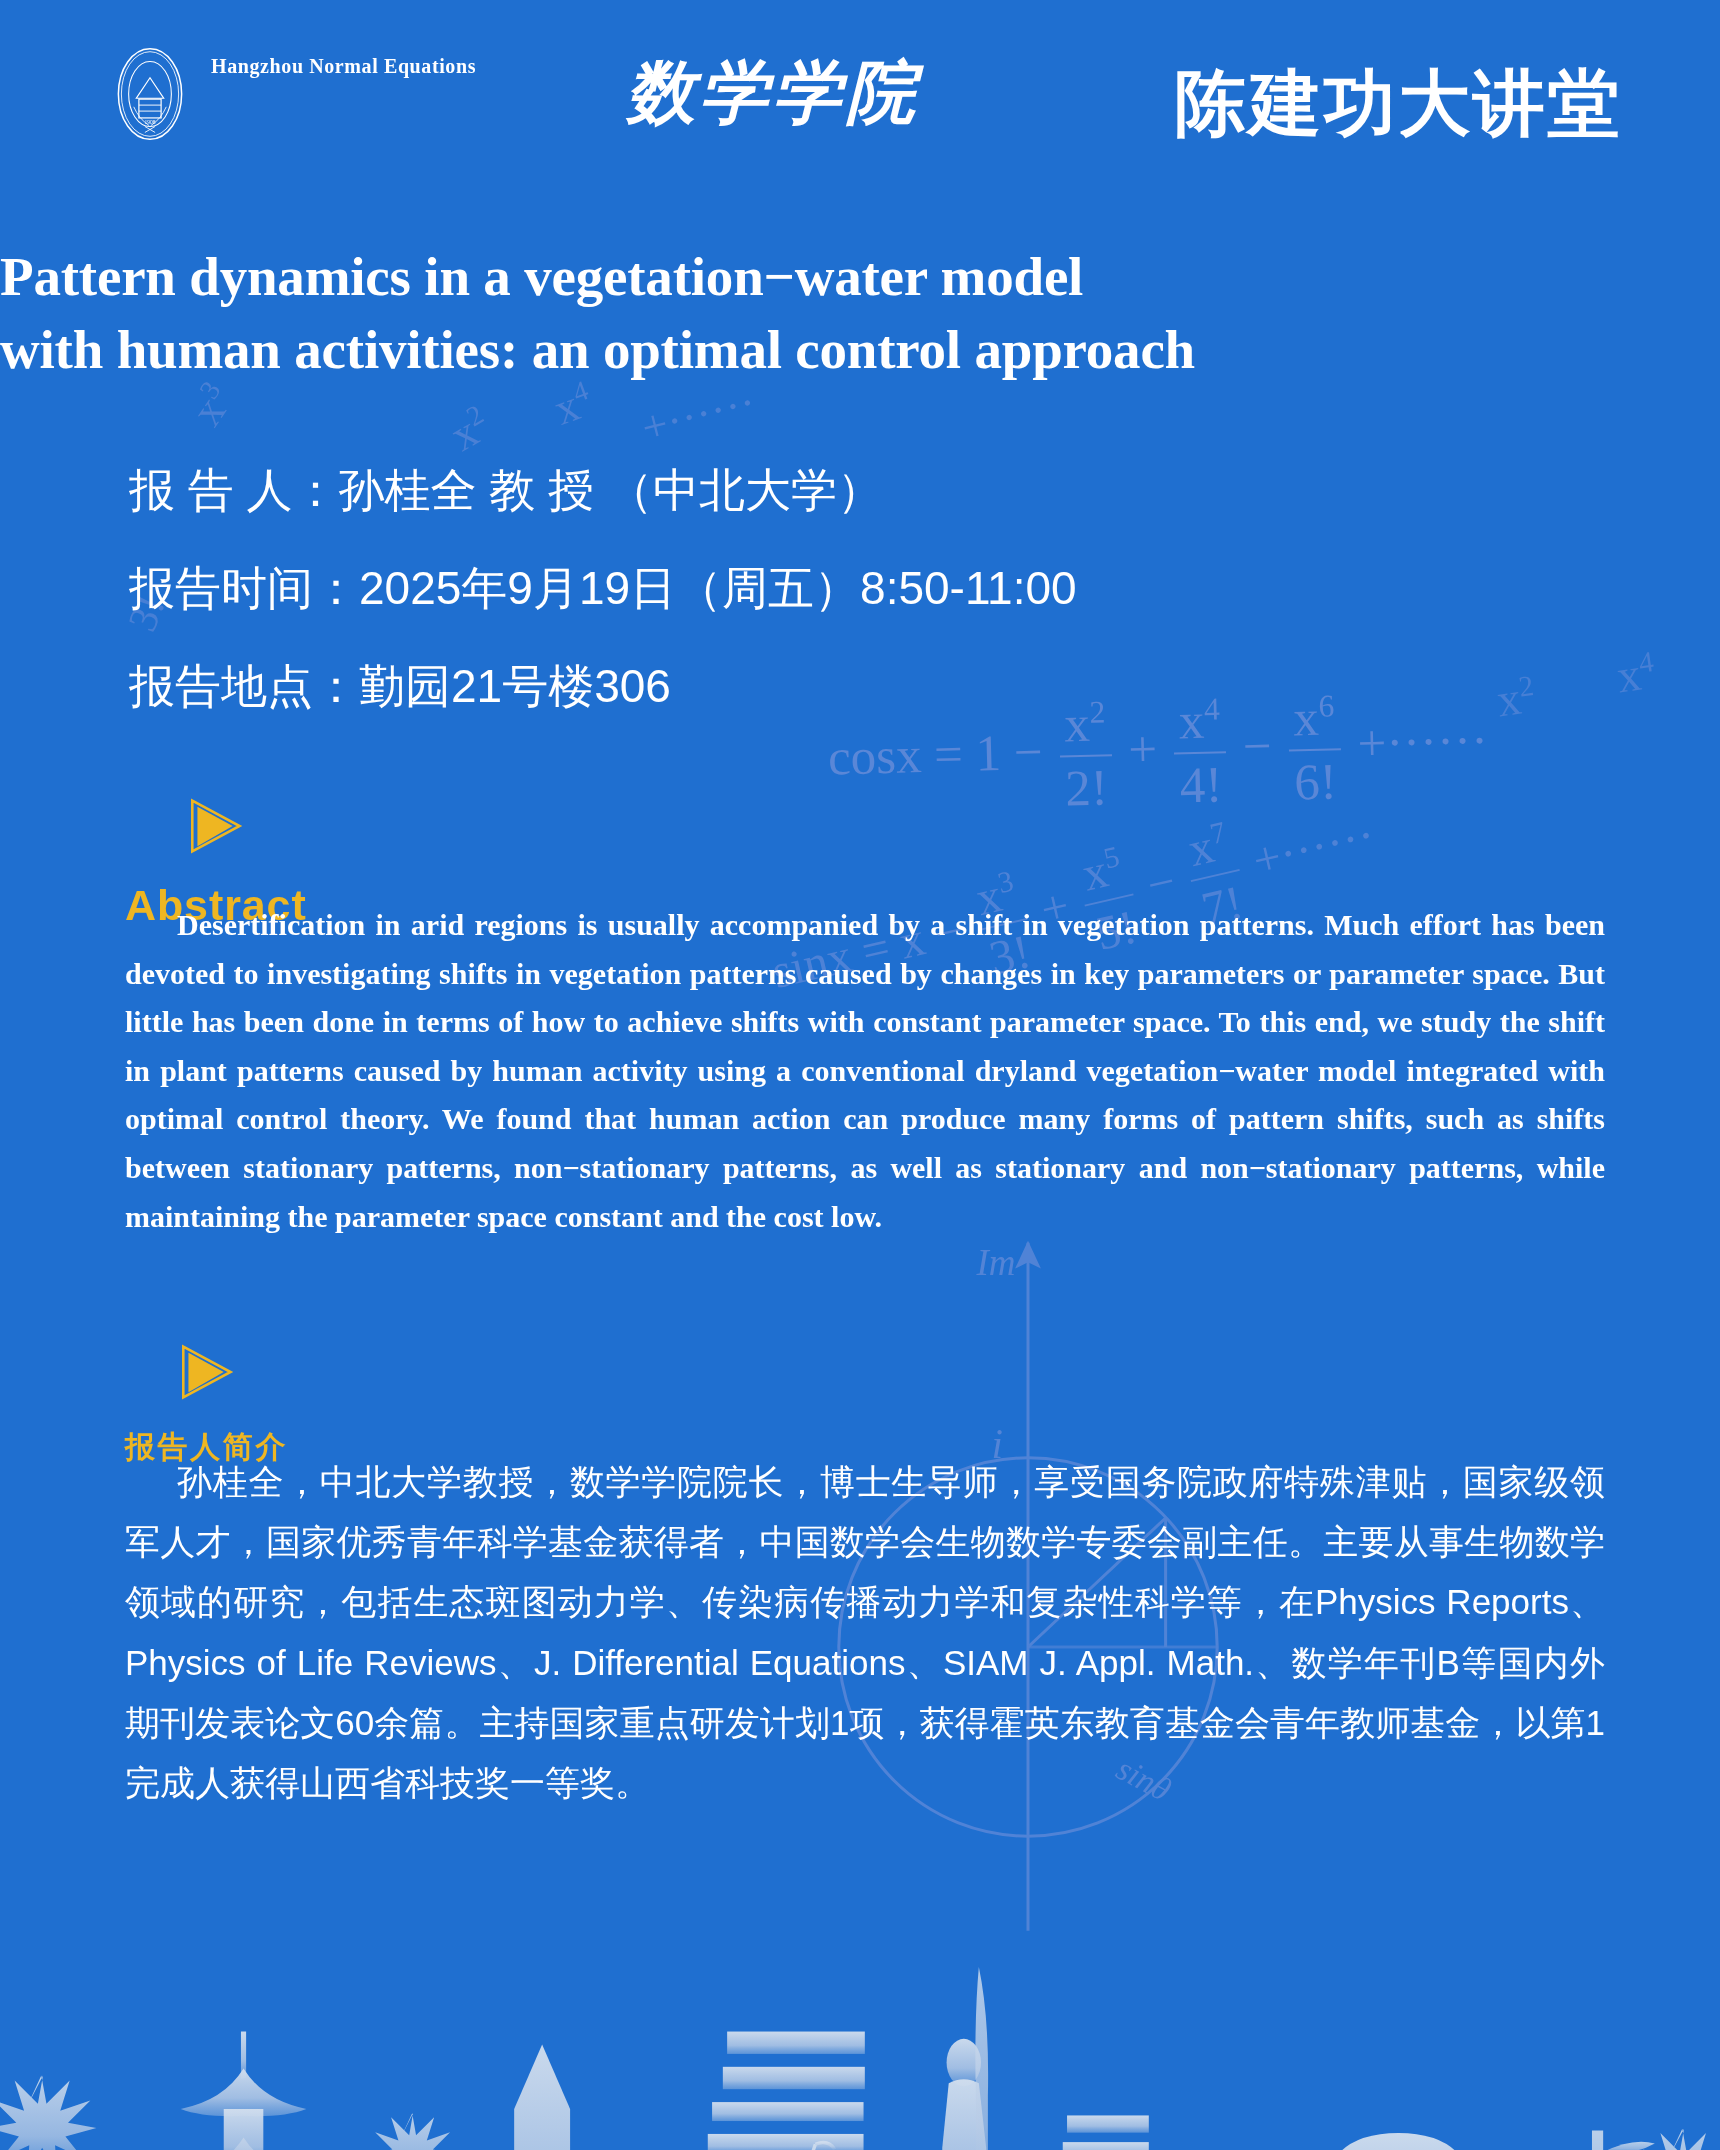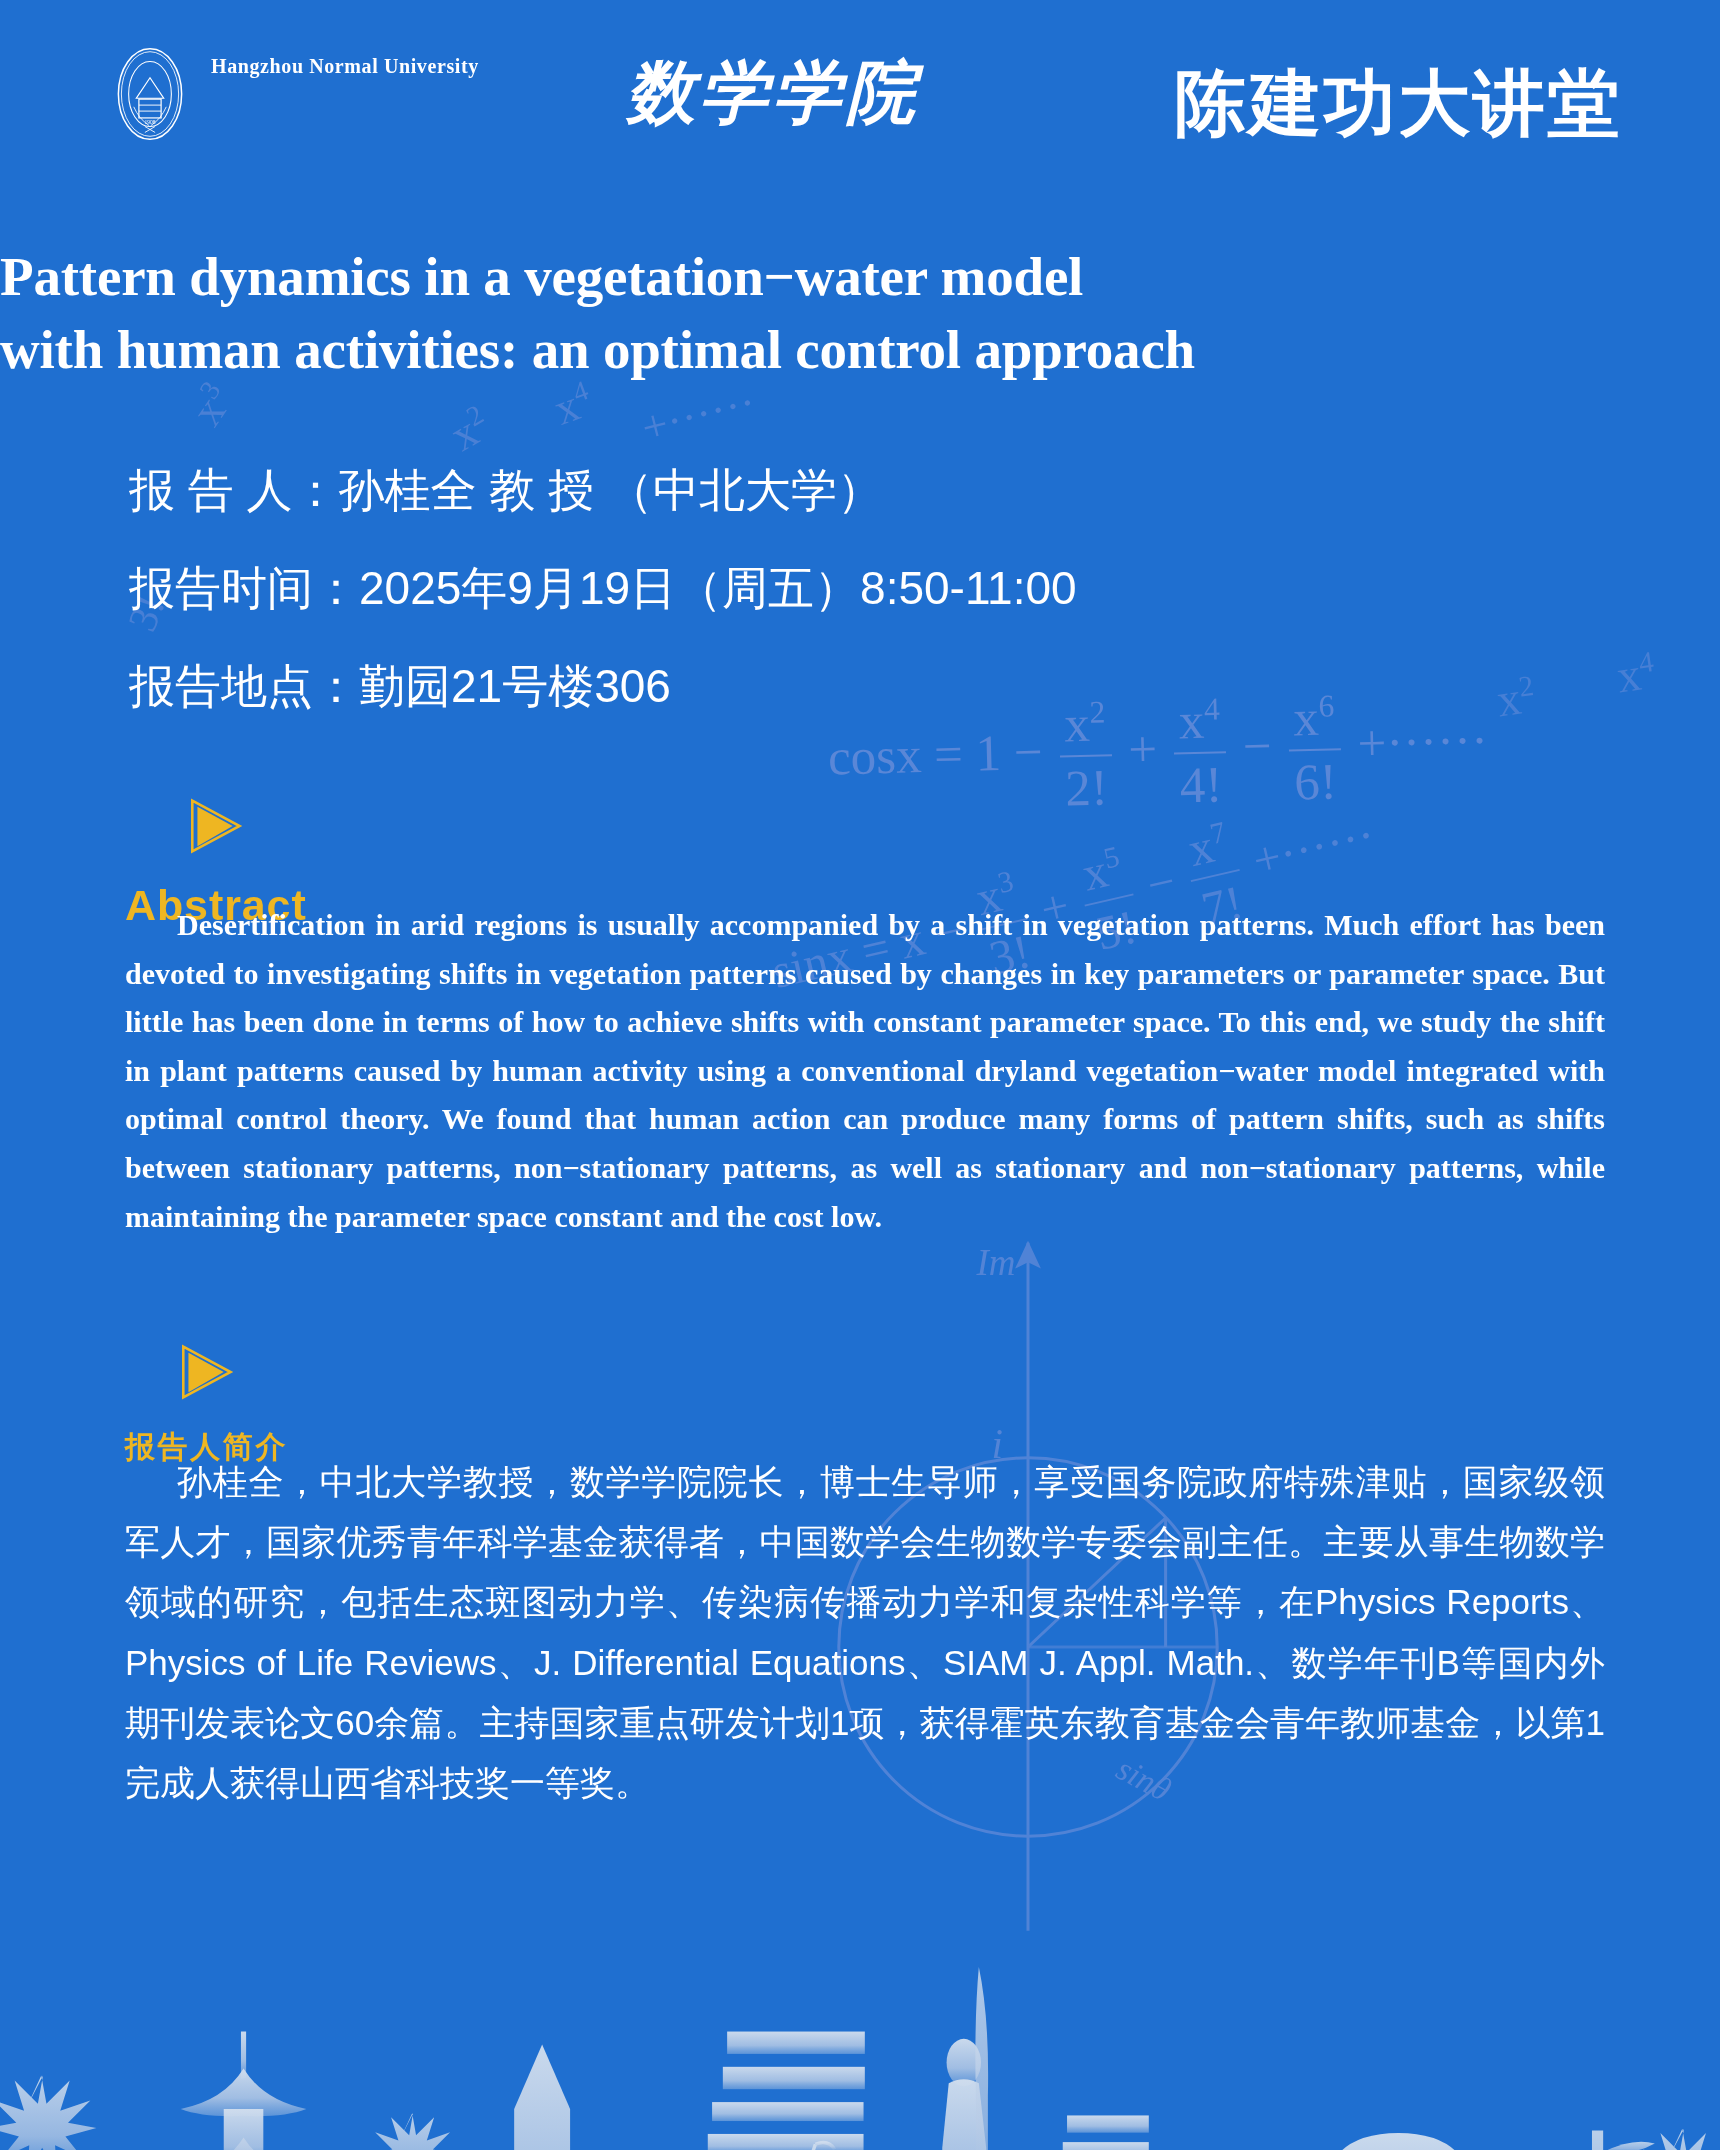--- a/index.html
+++ b/index.html
@@ -294,21 +294,21 @@
         <line x1="84" y1="150" x2="136" y2="150" stroke-width="2.2"></line>
         <path d="M72 140 Q84 168 108 184" stroke-width="2"></path>
         <path d="M148 140 Q136 168 112 184" stroke-width="2"></path>
         <line x1="98" y1="186" x2="122" y2="200" stroke-width="2"></line>
         <line x1="122" y1="186" x2="98" y2="200" stroke-width="2"></line>
       </g>
       <text x="110" y="180" fill="#ffffff" font-size="13" text-anchor="middle" font-family="Liberation Serif, serif">1908</text>
     </svg>
 
     <div id="hnu-wordmark">
-      <div class="hnu-en">Hangzhou Normal University</div>
+      <div class="hnu-en">Hangzhou Normal Equations</div>
     </div>
 
     <div id="school-name">数学学院</div>
 
     <div id="lecture-series">陈建功大讲堂</div>
   </div>
 
   <div id="title">
     <div>Pattern dynamics in a vegetation−water model</div>
     <div>with human activities: an optimal control approach</div>

